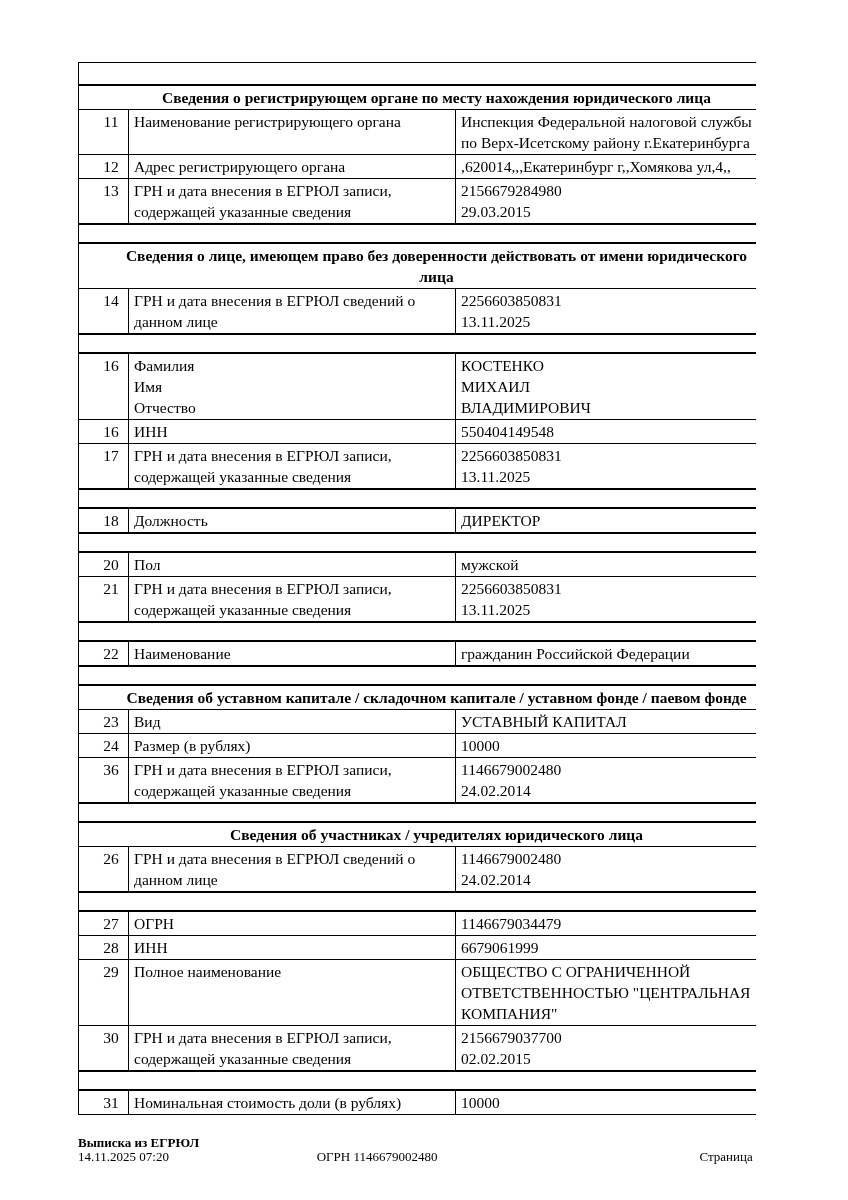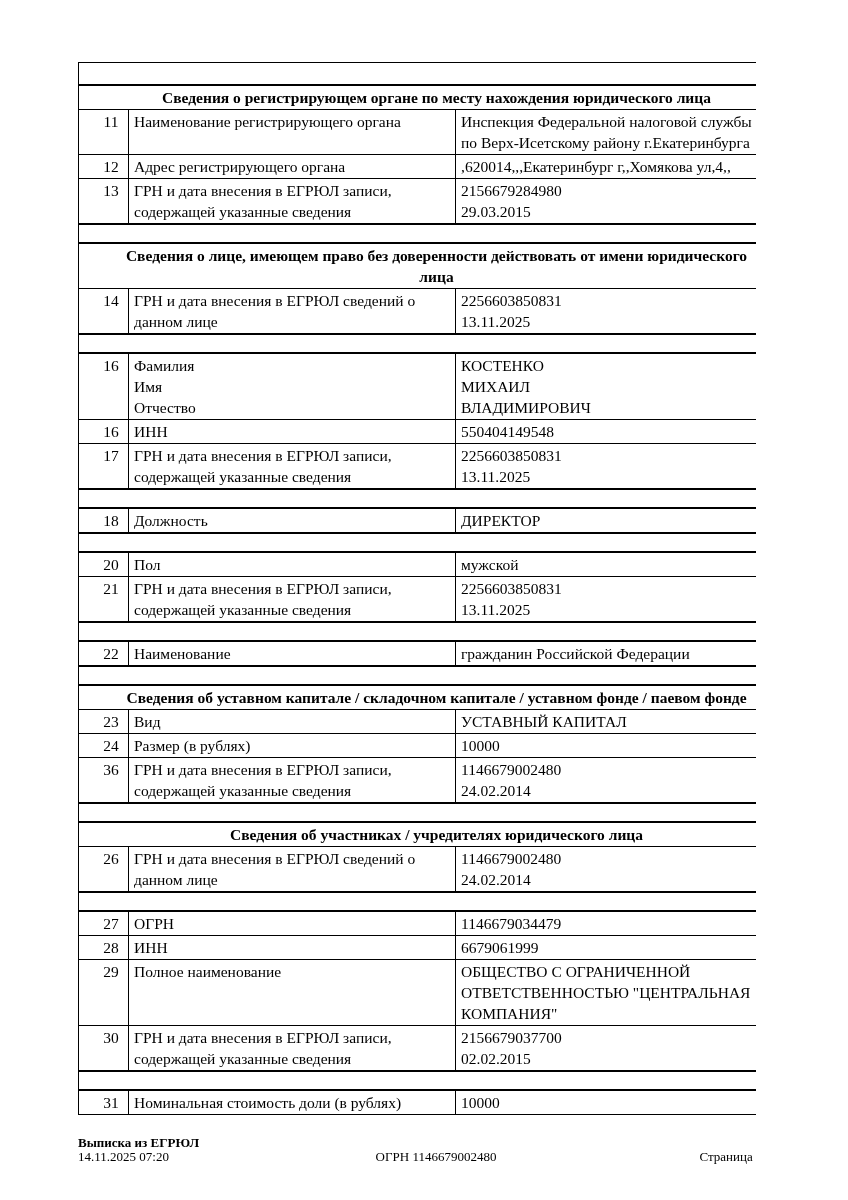--- a/index.html
+++ b/index.html
@@ -59,21 +59,21 @@
     position: absolute;
     left: 78px;
     width: 716px;
     top: 1136px;
     display: flex;
     align-items: flex-end;
     font-size: 13px;
     line-height: 13.5px;
   }
   .footer-left   { flex: 1; text-align: left; }
-  .footer-center { flex: 1; text-align: center; }
+  .footer-center { flex: 1; text-align: left; }
   .footer-right  { flex: 1; text-align: right; }
   .footer-doc-title { font-weight: bold; }
 </style>
 </head>
 <body>
 
 <div class="page">
 
   <table class="doc-table">
     <colgroup>

